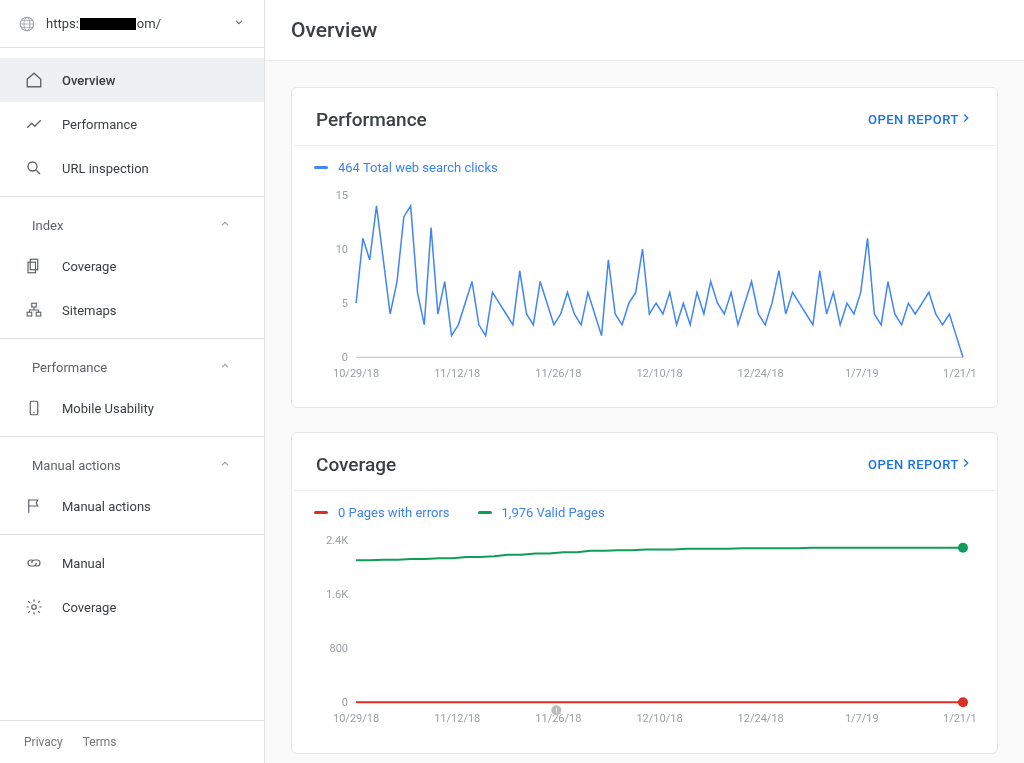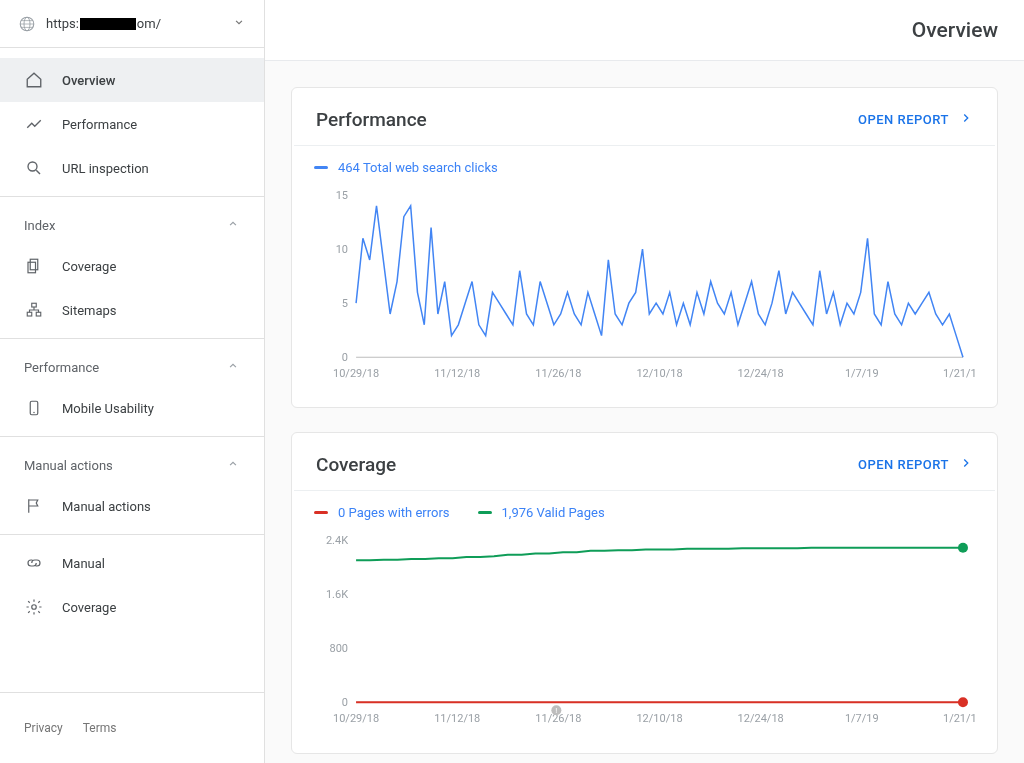--- a/index.html
+++ b/index.html
@@ -1,40 +1,40 @@
 <!DOCTYPE html>
 <html><head>
 <meta charset="utf-8">
 <style>
 * { box-sizing: border-box; margin: 0; padding: 0; }
 body { font-family: Roboto, Arial, sans-serif; background: #fff; color: #3c4043; width: 1024px; height: 763px; overflow: hidden; }
-.layout { display: flex; height: 100%; text-align: right; }
+.layout { display: flex; height: 100%; }
 .sidebar { width: 265px; border-right: 1px solid #e0e0e0; display: flex; flex-direction: column; background: #fff; }
 .property-selector { display: flex; align-items: center; padding: 14px 18px; border-bottom: 1px solid #e0e0e0; gap: 10px; cursor: pointer; }
 .globe { width: 18px; height: 18px; }
 .prop-url { font-size: 13px; color: #3c4043; display: flex; align-items: center; }
 .redact { display: inline-block; width: 56px; height: 12px; background: #000; margin: 0 1px; }
 .caret { margin-left: auto; color: #757575; }
 .nav { flex: 1; overflow: auto; padding-top: 4px; }
 .nav-item { display: flex; align-items: center; gap: 18px; padding: 12px 24px; font-size: 13px; color: #3c4043; cursor: pointer; }
 .nav-item .icon { width: 20px; height: 20px; display: flex; align-items: center; justify-content: center; color: #5f6368; }
 .nav-item.active { background: #eef0f2; font-weight: 500; }
 .nav-group { border-top: 1px solid #e0e0e0; padding: 6px 0; }
 .nav-group.first { border-top: none; }
-.group-header { display: flex; align-items: center; padding: 14px 24px 10px; font-size: 13px; color: #5f6368; cursor: pointer; }
+.group-header { display: flex; align-items: center; padding: 14px 32px 10px; font-size: 13px; color: #5f6368; cursor: pointer; }
 .group-header .chev { margin-left: auto; color: #9aa0a6; }
-.footer { border-top: 1px solid #e0e0e0; padding: 28px 24px; display: flex; gap: 20px; font-size: 12px; color: #757575; }
+.footer { border-top: 1px solid #e0e0e0; padding: 14px 24px; display: flex; gap: 20px; font-size: 12px; color: #757575; }
 .footer span { cursor: pointer; }
 .main { flex: 1; background: #fff; overflow: auto; }
 .page-title { padding: 18px 26px; font-size: 21px; font-weight: 500; color: #3c4043; border-bottom: 1px solid #e8eaed; }
 .content { padding: 26px; display: flex; flex-direction: column; gap: 24px; background: #fafafa; }
 .card { background: #fff; border: 1px solid #e6e6e6; border-radius: 6px; }
 .card-head { display: flex; align-items: center; padding: 20px 24px 14px; }
 .card-title { font-size: 19px; color: #3c4043; font-weight: 500; }
-.open-report { margin-left: auto; display: flex; align-items: center; gap: 10px; color: #1a73e8; font-size: 13px; font-weight: 500; letter-spacing: .5px; cursor: pointer; }
+.open-report { margin-left: auto; display: flex; align-items: center; gap: 0; color: #1a73e8; font-size: 13px; font-weight: 500; letter-spacing: .5px; cursor: pointer; }
 .open-report .chev { color: #1a73e8; }
 .card-sep { border-top: 1px solid #eceff1; margin: 0 2px; }
 .legend { display: flex; gap: 28px; padding: 14px 22px 6px; font-size: 13px; color: #3b82f6; }
 .legend-item { display: flex; align-items: center; gap: 10px; }
 .swatch { width: 14px; height: 3px; border-radius: 2px; display: inline-block; }
 .chart { padding: 4px 22px 22px; }
 .chart svg { width: 100%; display: block; }
 .axis-text { font-size: 11px; fill: #9aa0a6; }
 .baseline { stroke: #bdbdbd; stroke-width: 1; }
 </style>

